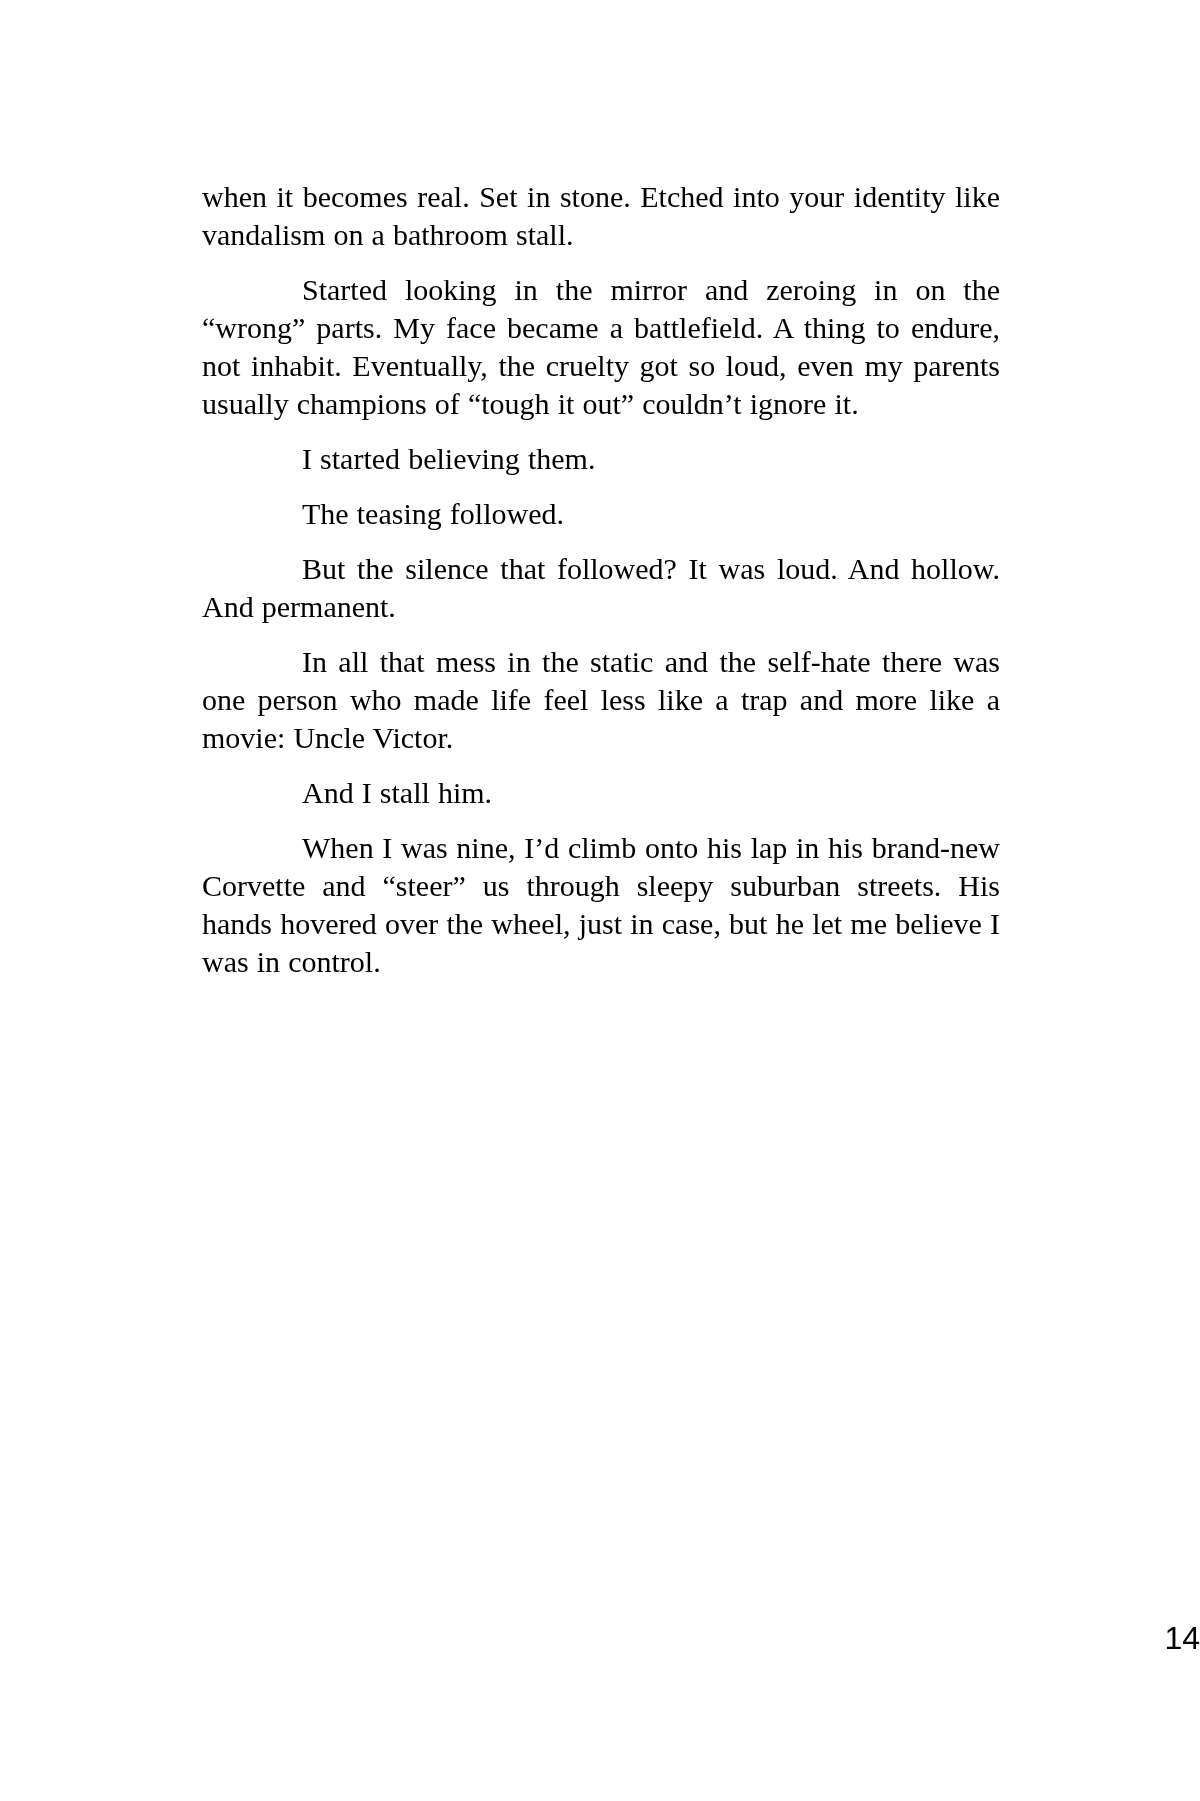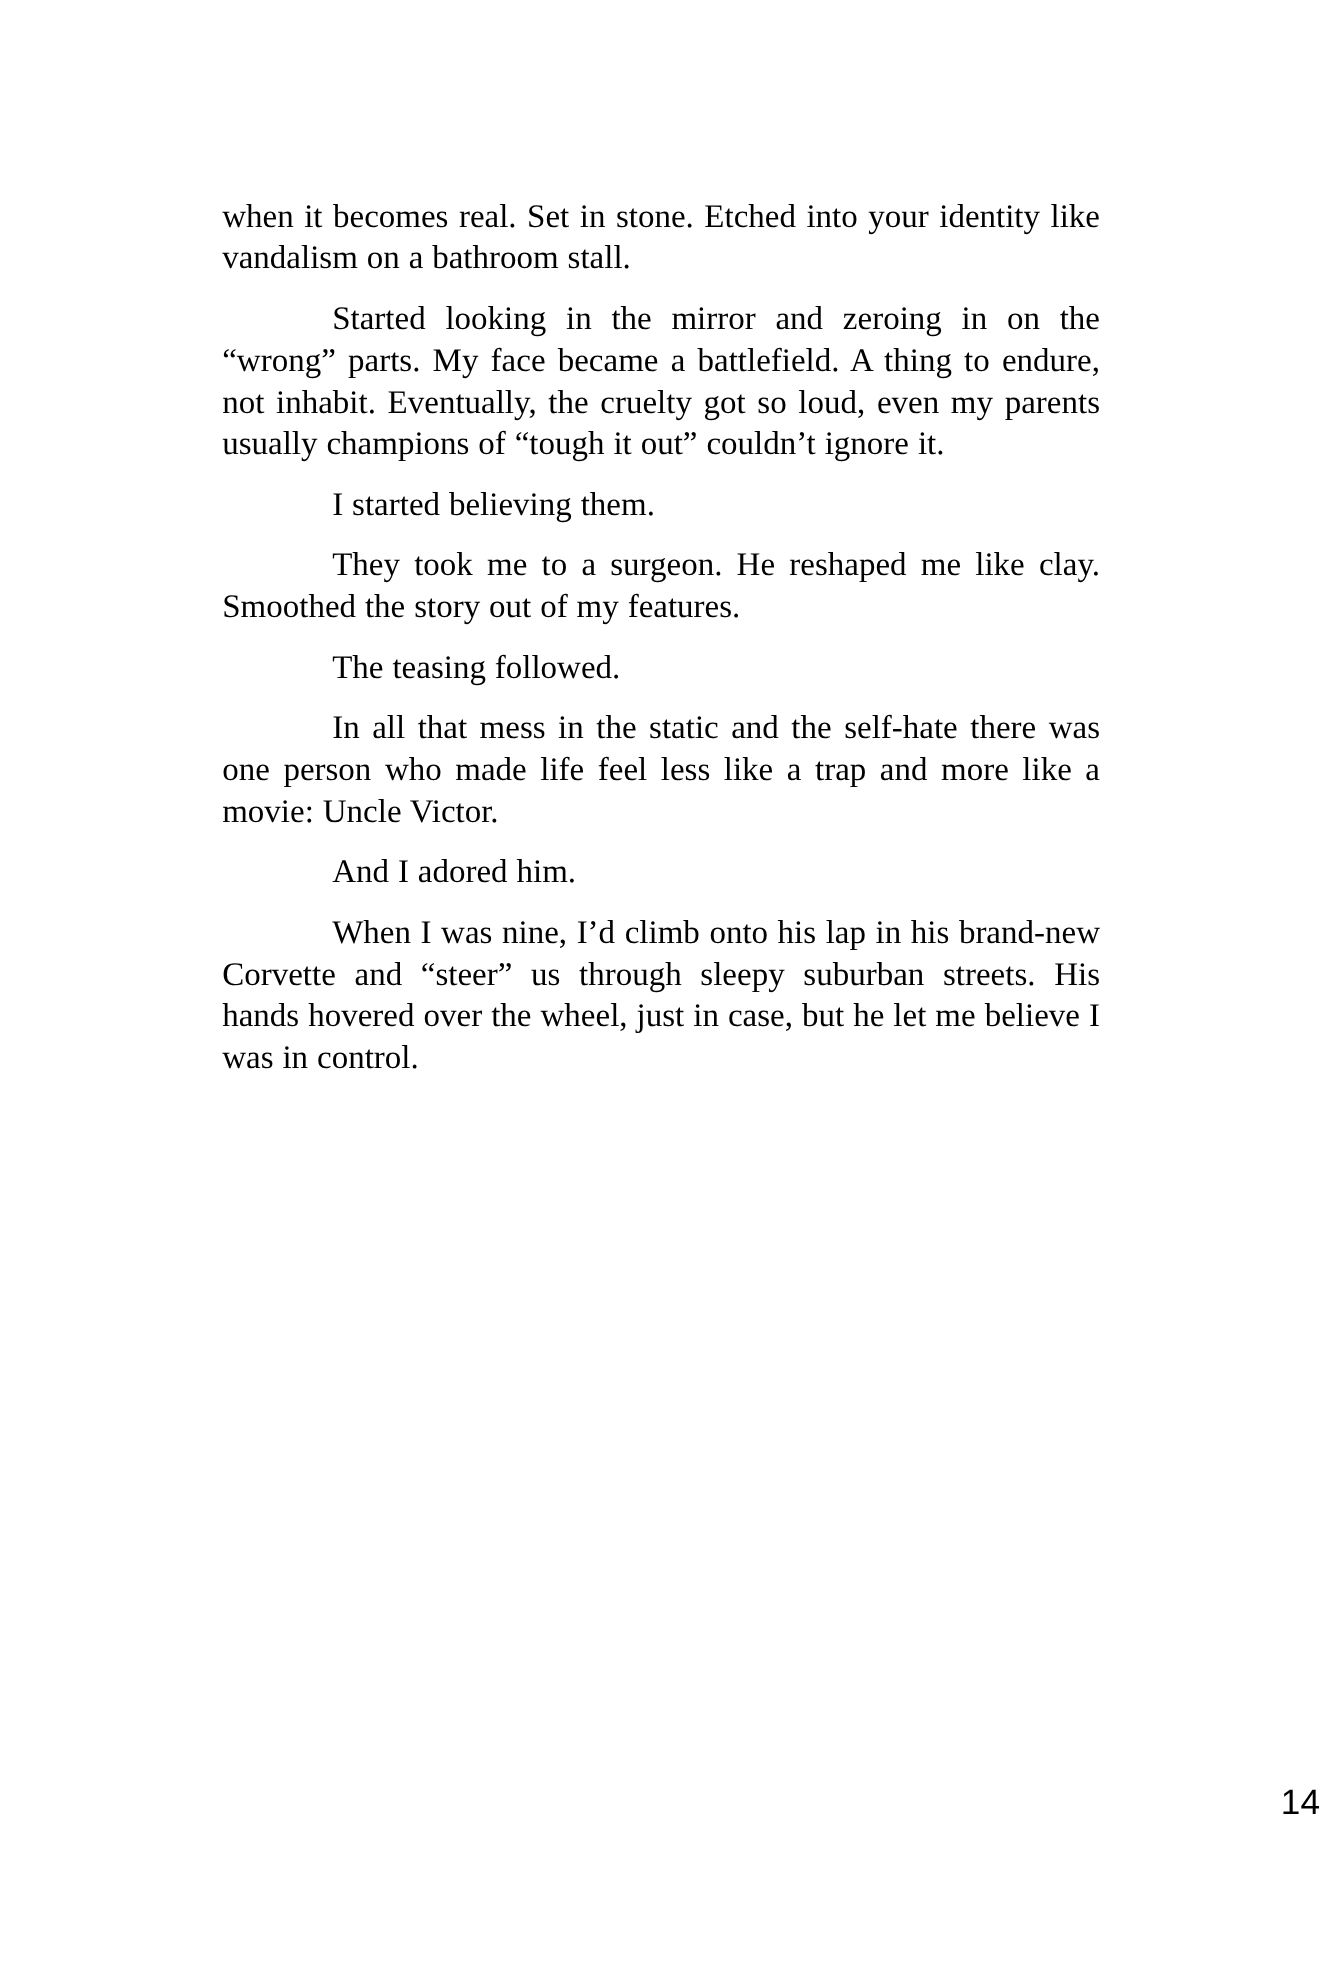--- a/index.html
+++ b/index.html
@@ -47,20 +47,20 @@
   }
 </style>
 </head>
 <body>
 
 <div class="page">
   <main class="text-block">
       <p class="no-indent">when it becomes real. Set in stone. Etched into your identity like vandalism on a bathroom stall.</p>
       <p>Started looking in the mirror and zeroing in on the “wrong” parts. My face became a battlefield. A thing to endure, not inhabit. Eventually, the cruelty got so loud, even my parents usually champions of “tough it out” couldn’t ignore it.</p>
       <p>I started believing them.</p>
-      <p>They took me to a surgeon. He reshaped me like clay. Smoothed the story out of my features.</p>
       <p>The teasing followed.</p>
+      <p>But the silence that followed? It was loud. And hollow. And permanent.</p>
       <p>In all that mess in the static and the self-hate there was one person who made life feel less like a trap and more like a movie: Uncle Victor.</p>
-      <p>And I adored him.</p>
+      <p>And I stall him.</p>
       <p>When I was nine, I’d climb onto his lap in his brand-new Corvette and “steer” us through sleepy suburban streets. His hands hovered over the wheel, just in case, but he let me believe I was in control.</p>
     </main>
   <footer class="page-number">14</footer>
 </div>
 
 </body></html>

